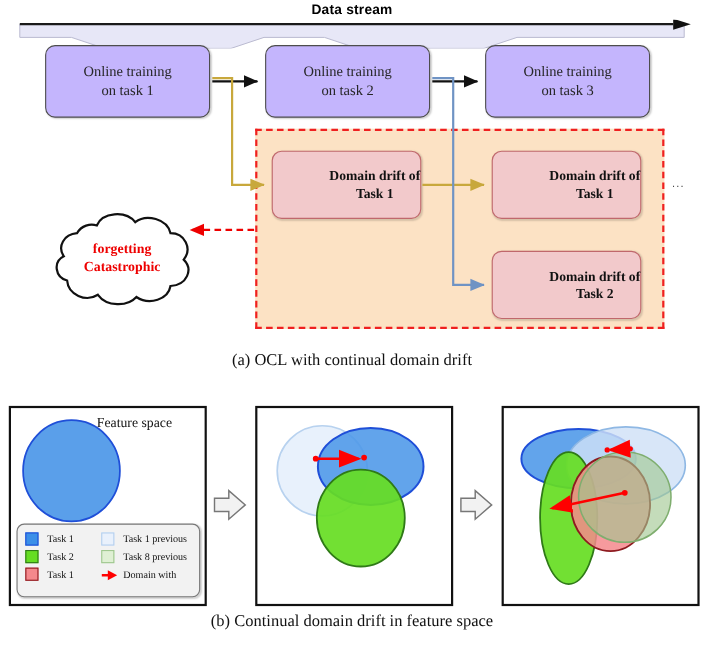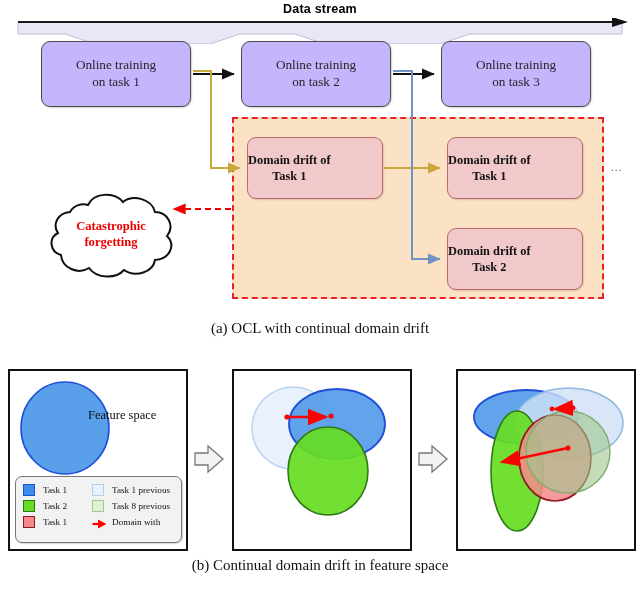--- a/index.html
+++ b/index.html
@@ -59,21 +59,21 @@
   }
 
   .drift-box {
     position: absolute;
     box-sizing: border-box;
     background: #f2c9cb;
     border: 1.5px solid #c0686c;
     border-radius: 9px;
     display: flex;
     align-items: center;
-    justify-content: flex-start;
+    justify-content: flex-end;
     text-align: center;
     font-family: "Liberation Serif", serif;
     font-weight: bold;
     font-size: 12.4px;
     line-height: 1.3;
     color: #111;
     box-shadow: 1px 1px 1.5px rgba(0,0,0,.15);
   }
 
   #drift-region {
@@ -250,37 +250,37 @@
                  C136,278 153,272 155,260
                  C170,259 176,245 167,236
                  C175,226 168,212 155,212
                  C152,199 133,194 123,202
                  C114,191 93,193 88,205
                  C82,203 74,205 70,212 Z" fill="#ffffff" stroke="#111" stroke-width="2"></path>
       </g>
     </svg>
 
     <div id="cloud-text" style="left:57px; top:219px;">
+      <div>forgetting</div>
       <div>Catastrophic</div>
-      <div>forgetting</div>
     </div>
 
     <div id="ellipsis-a" style="left:611px; top:162px;">...</div>
 
     <div class="caption" style="top:320px;">(a) OCL with continual domain drift</div>
   </div>
 
   <div id="panel-b">
 
     <div class="fs-frame" style="left:8px; top:17px; width:180px; height:182px;">
       <svg width="176" height="178">
         <ellipse cx="55" cy="57" rx="44" ry="46" fill="#4c97e8" fill-opacity="0.92" stroke="#1f4fd8" stroke-width="1.6"></ellipse>
       </svg>
     </div>
-    <div id="feature-space-label" style="left:88px; top:25px;margin-top:31px;">Feature space</div>
+    <div id="feature-space-label" style="left:88px; top:25px;">Feature space</div>
 
     <div id="legend-box" style="left:15px; top:124px; width:167px; height:67px;">
       <div class="legend-grid">
         <span class="sw" style="background:#3b8fe8;border:1.8px solid #1f4fd8;"></span>
         <span class="legend-label">Task 1</span>
         <span class="sw" style="background:#e9f1fc;border:1.3px solid #b4cfee;"></span>
         <span class="legend-label">Task 1 previous</span>
 
         <span class="sw" style="background:#66dd22;border:1.8px solid #2f7a17;"></span>
         <span class="legend-label">Task 2</span>

